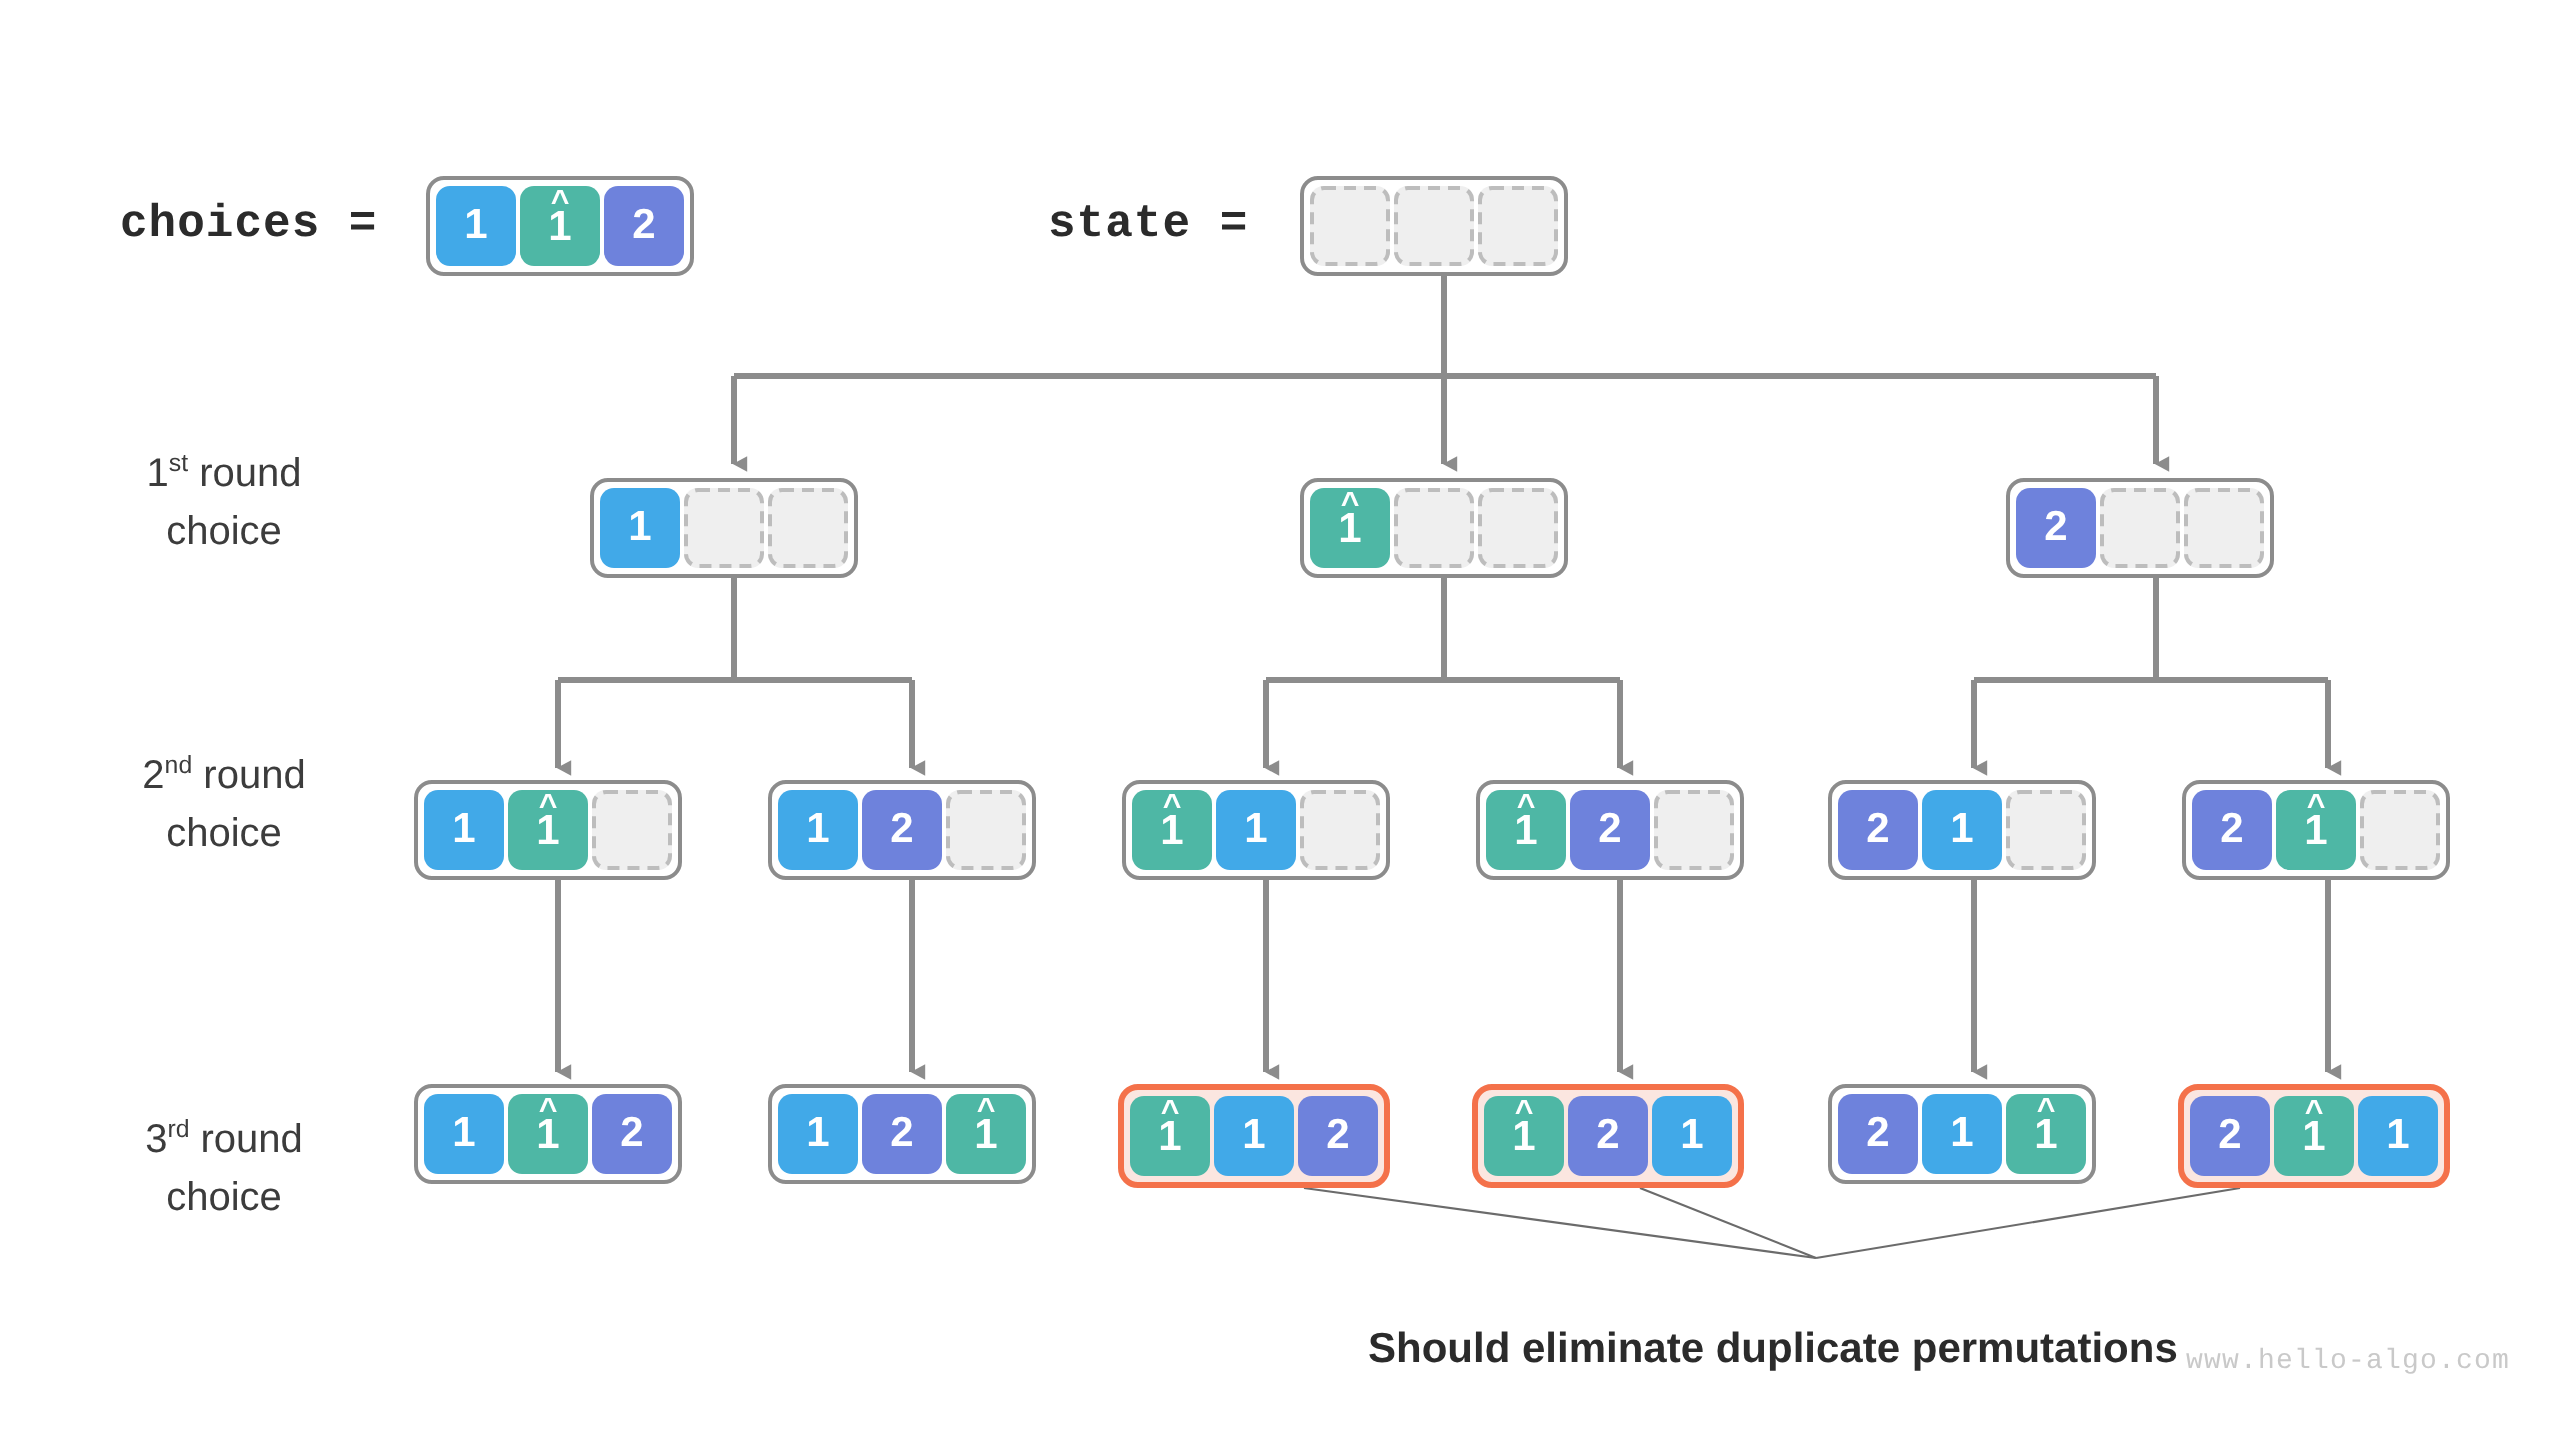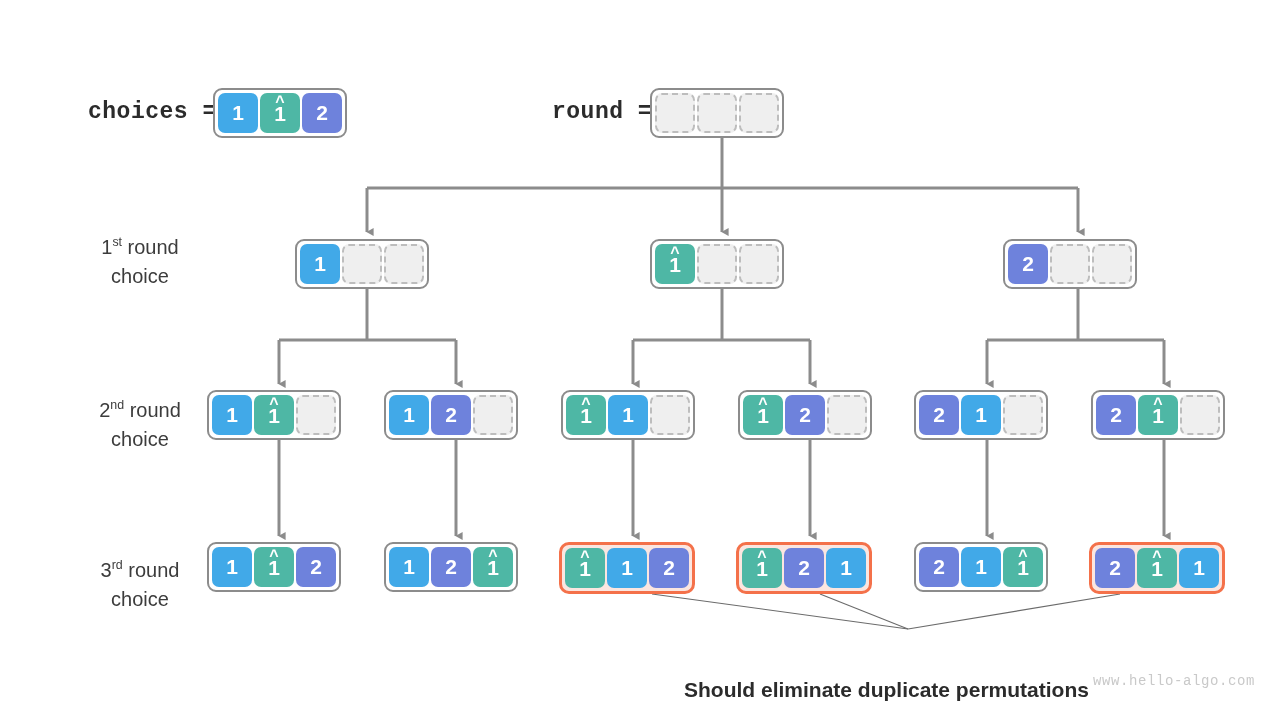--- a/index.html
+++ b/index.html
@@ -10,21 +10,21 @@
   #stage {
     position: relative;
     width: 1280px;
     height: 720px;
     background: #ffffff;
     font-family: "Liberation Sans", sans-serif;
     overflow: hidden;
   }
 
   
-  .abs { position: absolute; margin-left: 28px; }
+  .abs { position: absolute; }
 
   
   .mono-label {
     font-family: "Liberation Mono", "DejaVu Sans Mono", monospace;
     font-weight: 700;
     font-size: 23px;
     color: #2b2b2b;
     white-space: nowrap;
     letter-spacing: 0.5px;
   }
@@ -192,33 +192,33 @@
         <span class="hat">
           <span class="caret">^</span>
           <span class="base">1</span>
         </span>
       </div>
       <div class="cell purple">
         <span>2</span>
       </div>
     </div>
 
-  <div class="mono-label abs" style="left:524px; top:99px;">round =</div>
+  <div class="mono-label abs" style="left:524px; top:99px;">state =</div>
 
   <div class="arr" id="state-box" style="left:650px; top:88px;">
       <div class="cell empty"></div>
       <div class="cell empty"></div>
       <div class="cell empty"></div>
     </div>
 
-  <div class="row-label abs" id="row-label-0" style="left:112px; top:233px; transform:translateX(-50%);">
+  <div class="row-label abs" id="row-label-0" style="left:112px; top:223px; transform:translateX(-50%);">
       <div><span>1</span><sup>st</sup><span> round</span></div>
       <div>choice</div>
     </div>
-  <div class="row-label abs" id="row-label-1" style="left:112px; top:396px; transform:translateX(-50%);">
+  <div class="row-label abs" id="row-label-1" style="left:112px; top:374px; transform:translateX(-50%);">
       <div><span>2</span><sup>nd</sup><span> round</span></div>
       <div>choice</div>
     </div>
   <div class="row-label abs" id="row-label-2" style="left:112px; top:556px; transform:translateX(-50%);">
       <div><span>3</span><sup>rd</sup><span> round</span></div>
       <div>choice</div>
     </div>
 
   <div id="nodes-layer">
       <div class="arr" style="left: 295px; top: 239px;">
@@ -390,17 +390,17 @@
             <span class="caret">^</span>
             <span class="base">1</span>
           </span>
         </div>
         <div class="cell blue">
           <span>1</span>
         </div>
       </div>
     </div>
 
-  <div class="caption" style="left:684px; top:678px;">Should eliminate duplicate permutations</div>
+  <div class="caption" style="left:684px; top:663px;">Should eliminate duplicate permutations</div>
 
   <div class="watermark" style="left:1065px; top:673px;">www.hello-algo.com</div>
 
 </div>
 
 </body></html>

